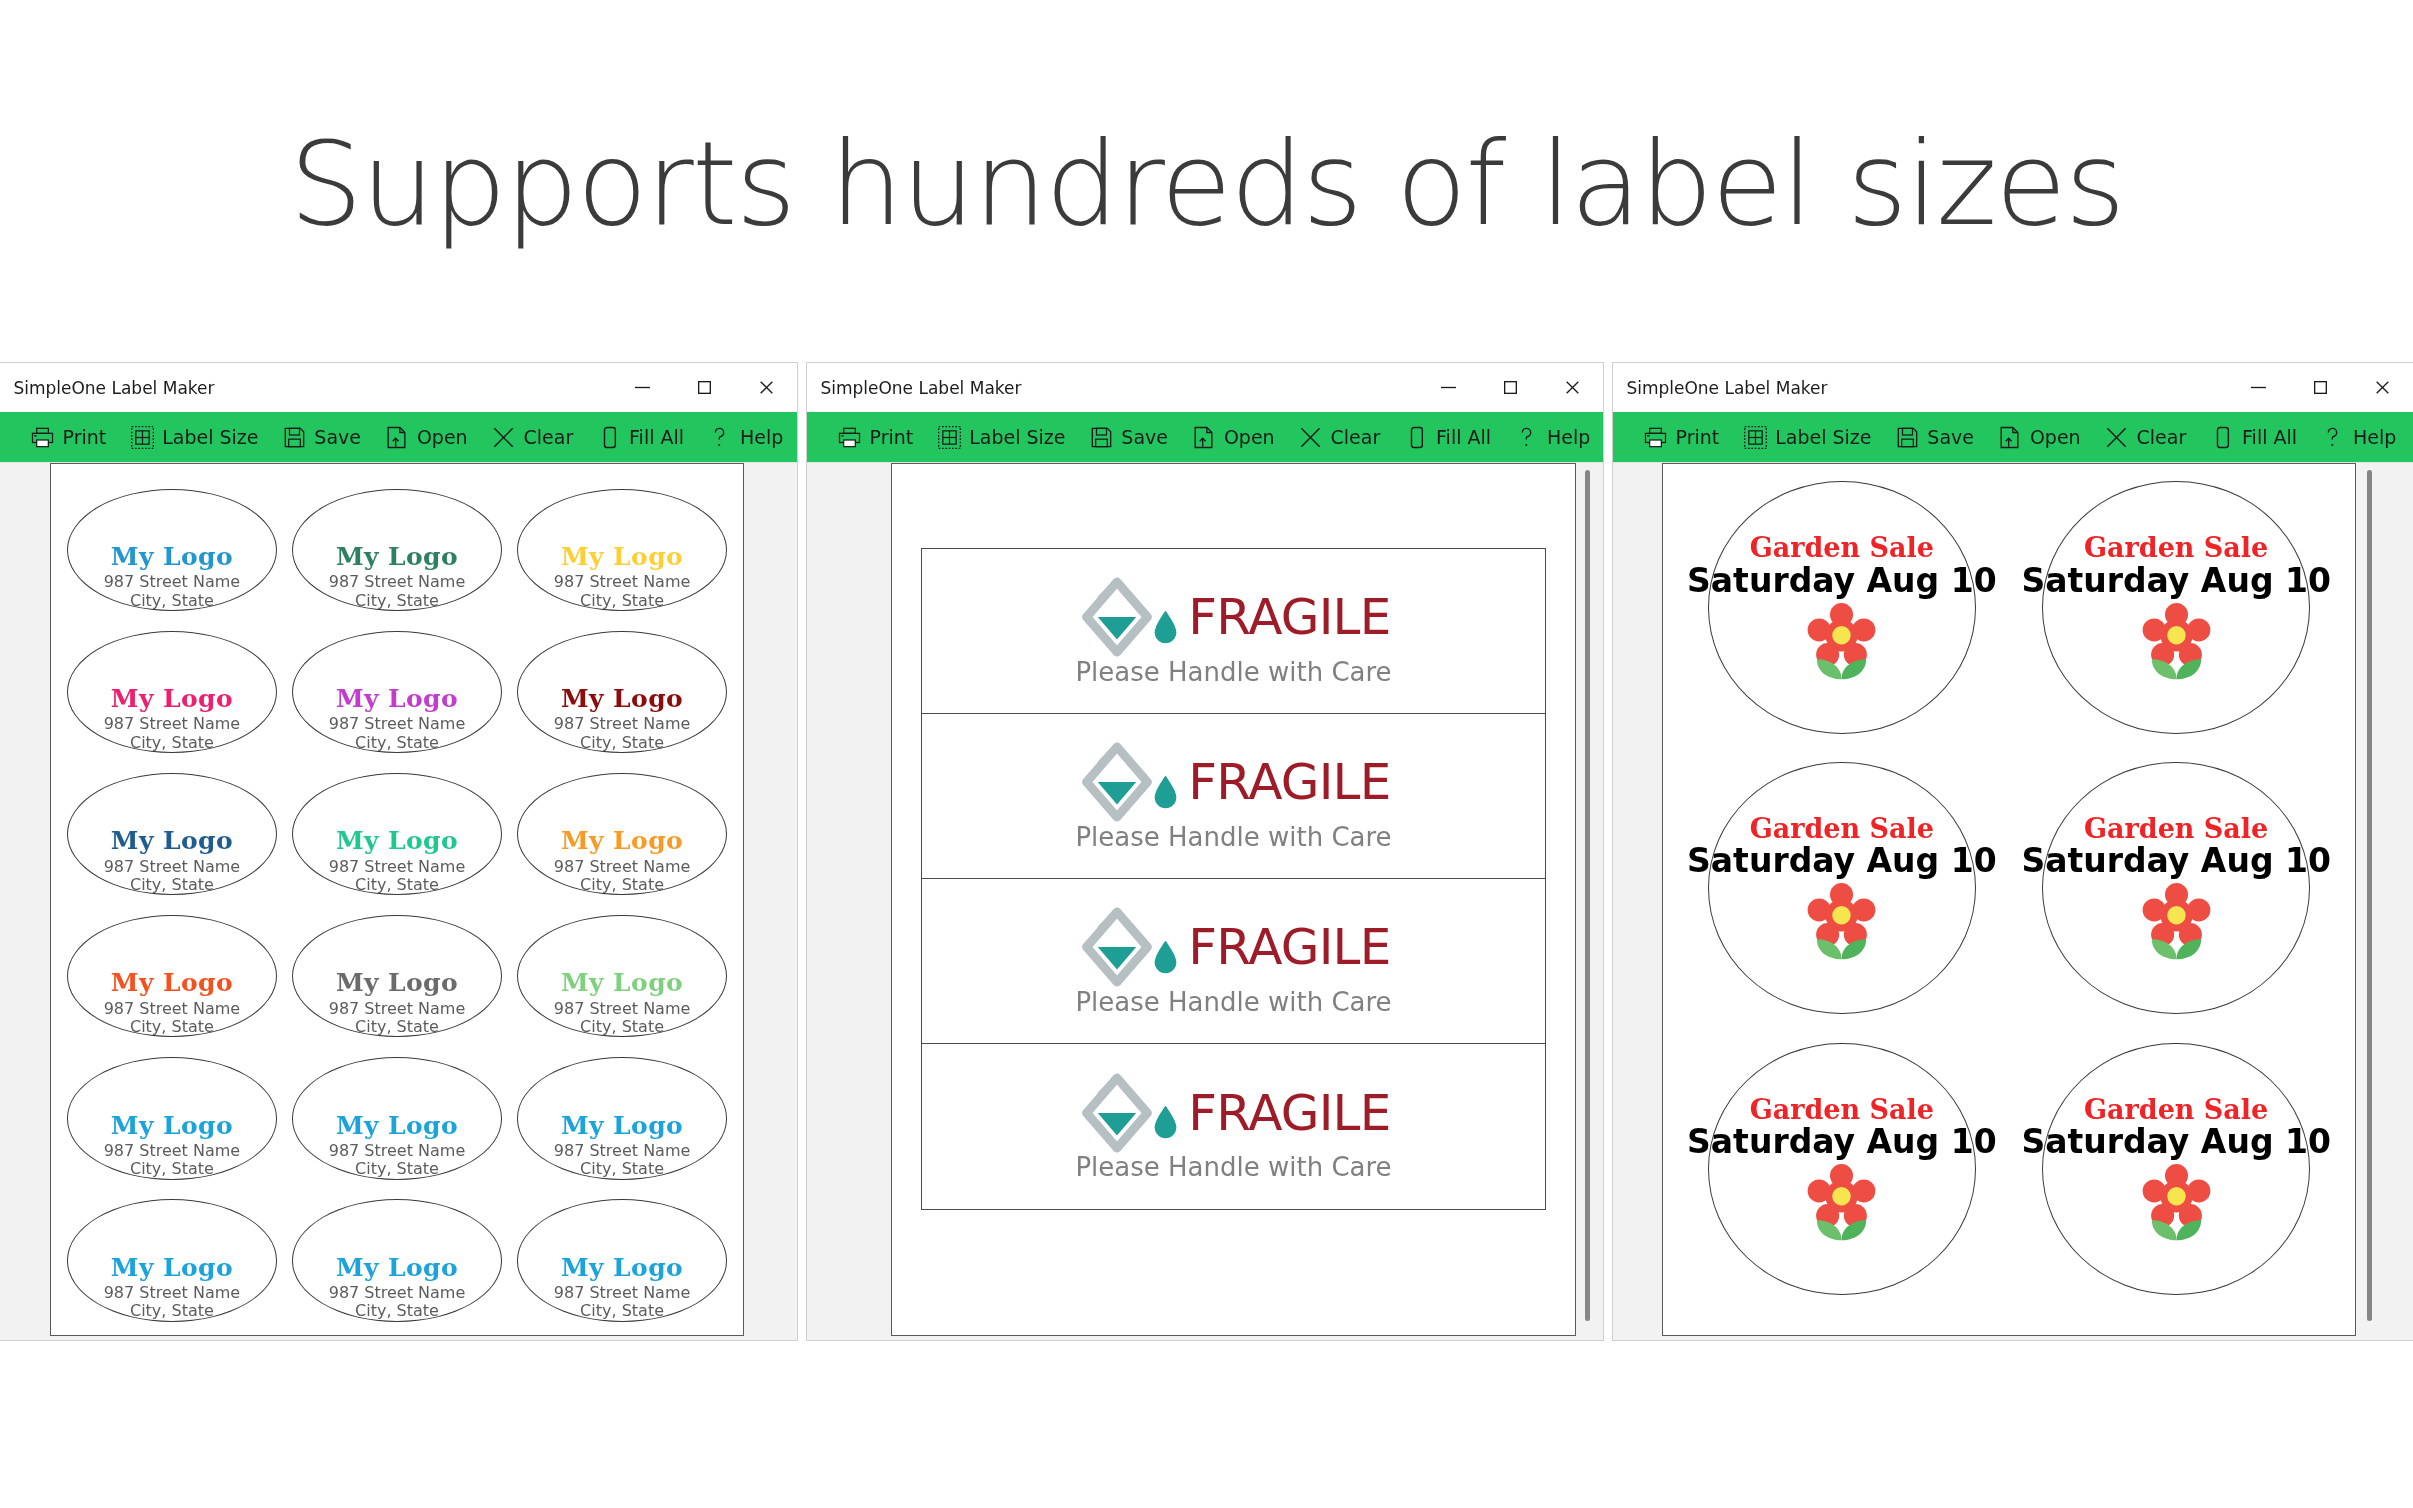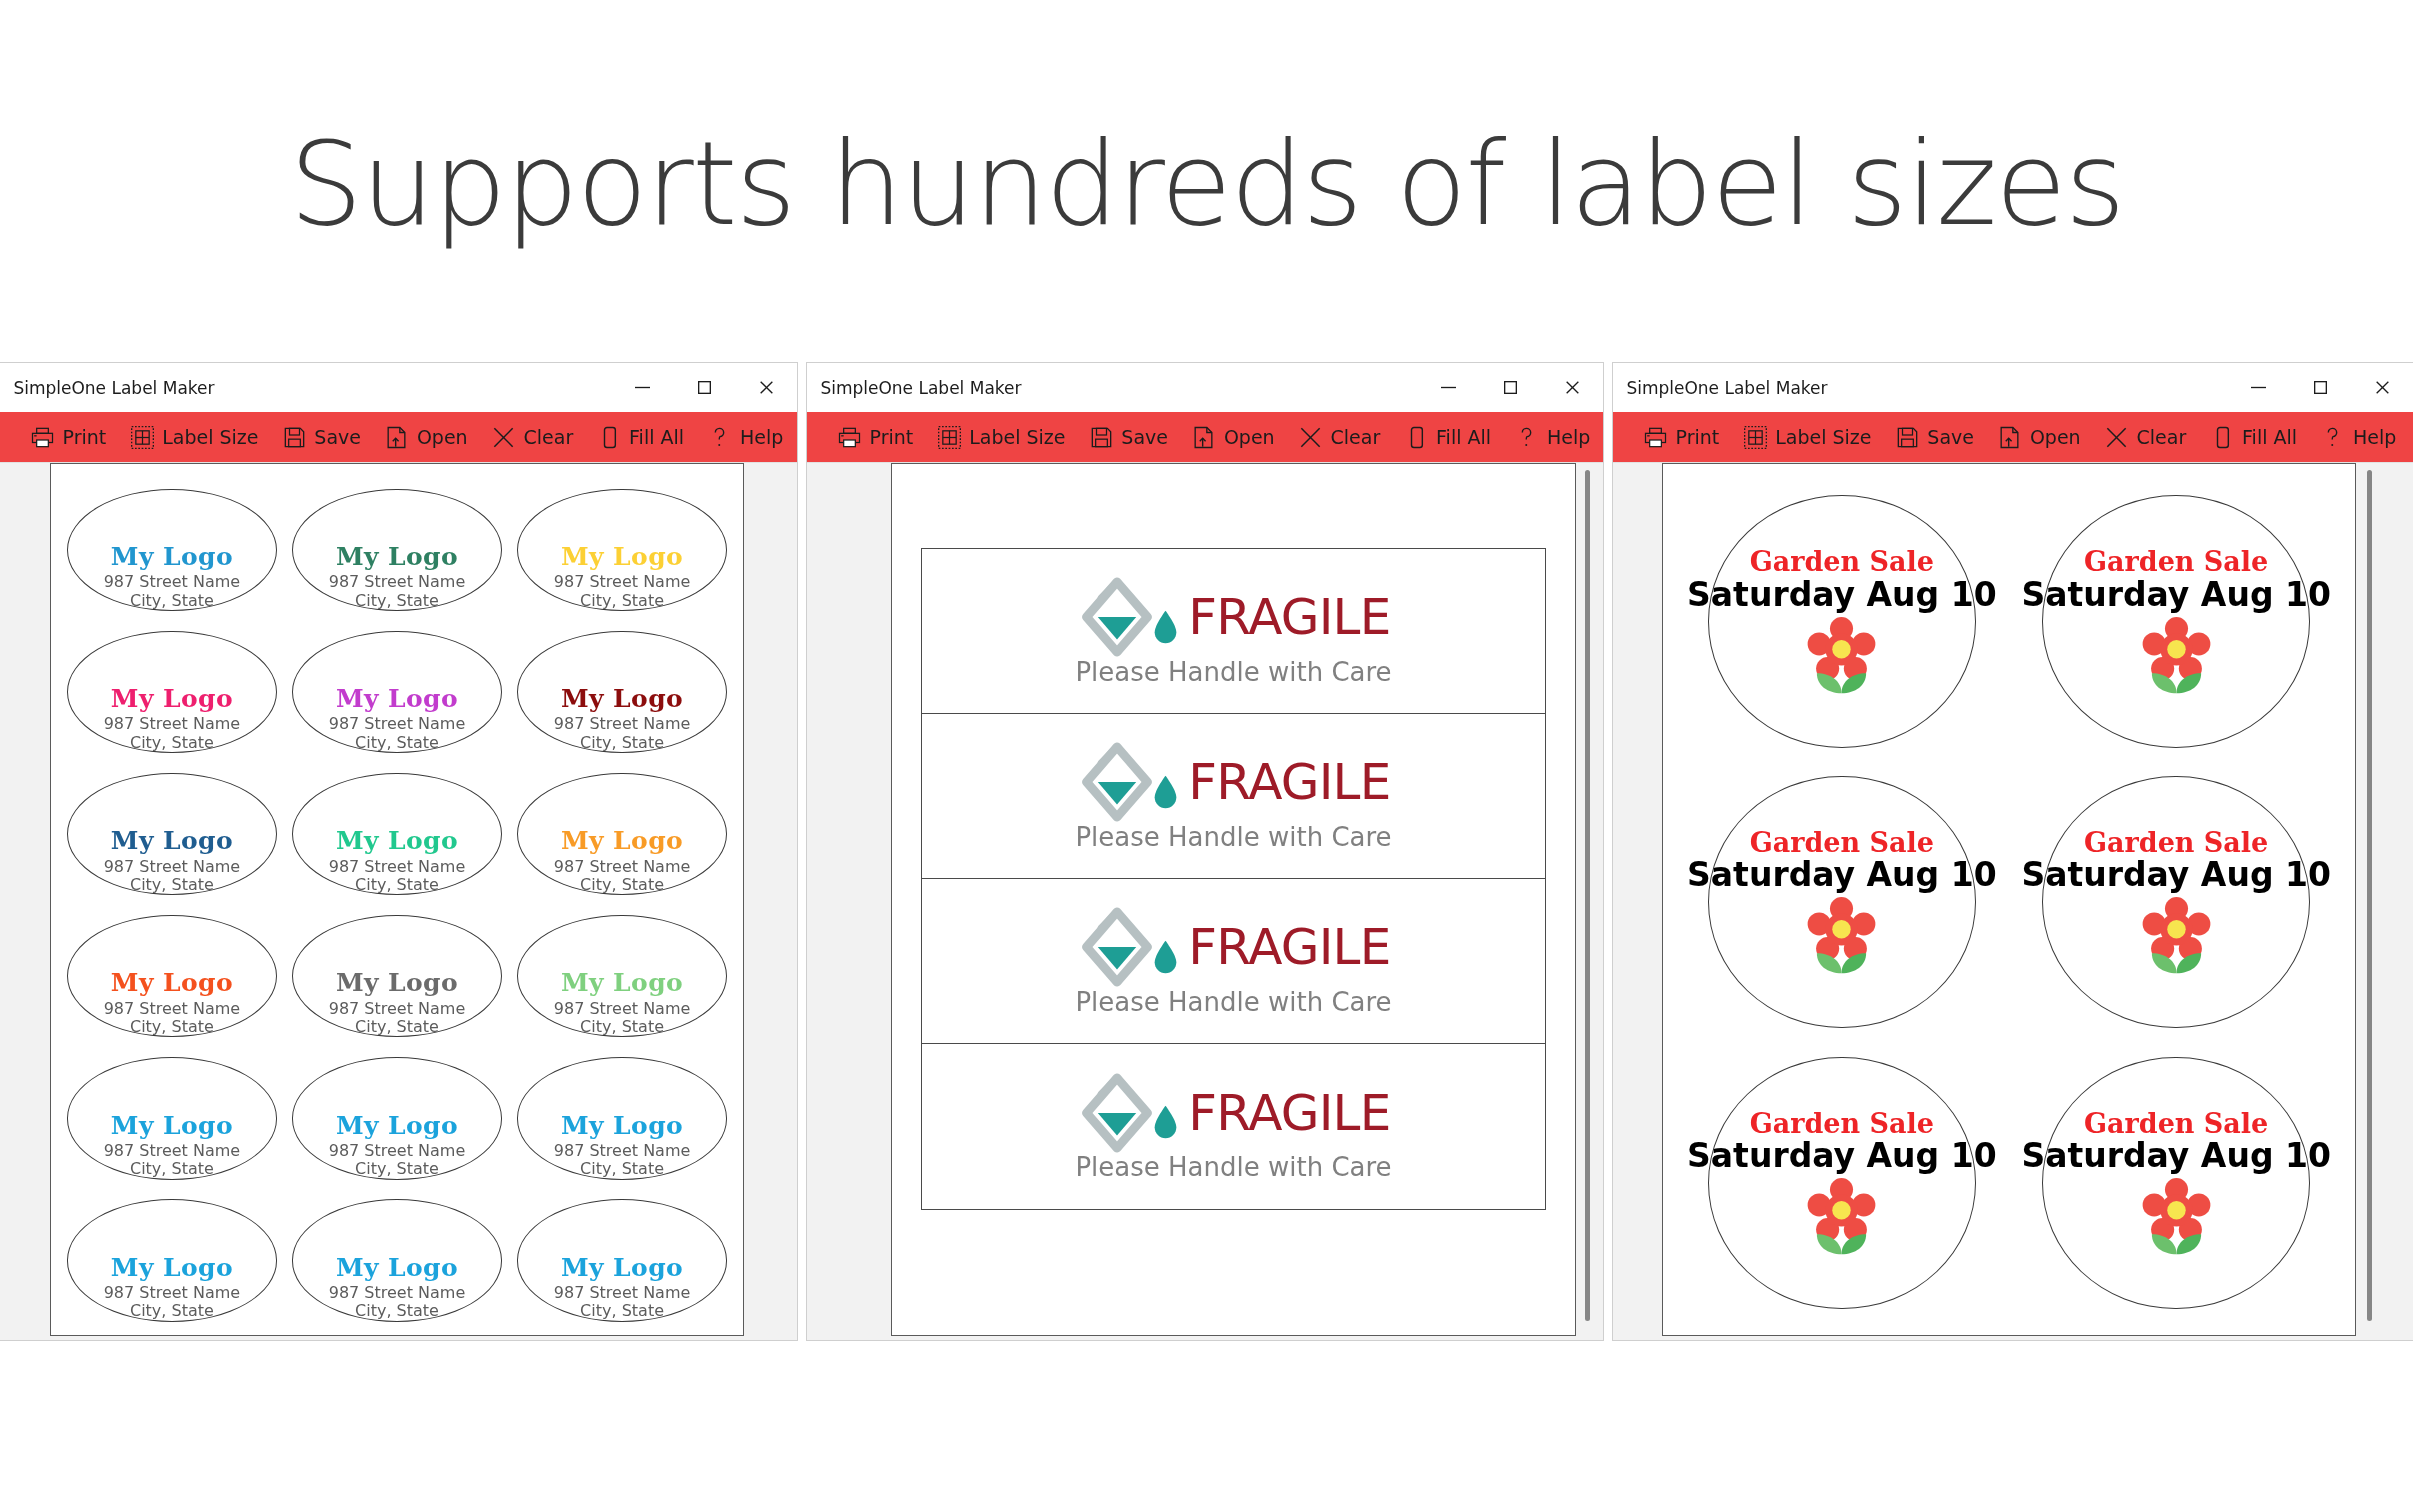--- a/index.html
+++ b/index.html
@@ -58,21 +58,21 @@
   .wc{
     width:62px;height:49px;
     display:flex;align-items:center;justify-content:center;
     cursor:pointer;
   }
   .wc svg{display:block;}
 
   
   .toolbar{
     height:50px;
-    background:#ef4444;
+    background:#22c55e;
     border-bottom:0.8px solid #e2e2e2;
     display:flex;align-items:center;
     padding-left:18.4px;
     gap:0px;
   }
   .tb-item{
     display:flex;align-items:center;
     height:50px;
     padding:0 11.7px;
     cursor:pointer;
@@ -182,21 +182,21 @@
 
   
   #page3{left:49px;width:694px;height:873px;}
   .gs-grid{
     position:absolute;
     top:17px;left:11.7px;right:11.7px;bottom:11.7px;
     display:grid;
     grid-template-columns:repeat(2,1fr);
     grid-template-rows:repeat(3,1fr);
   }
-  .gs-cell{display:flex;align-items:center;justify-content:center;}
+  .gs-cell{display:flex;justify-content:center;}
   .gs-shape{
     width:80%;height:90%;
     border:0.8px solid #3a3a3a;
     border-radius:50%;
     display:flex;flex-direction:column;
     align-items:center;justify-content:center;
     box-sizing:border-box;
   }
   .gs-title{
     font-family:"DejaVu Serif",serif;

